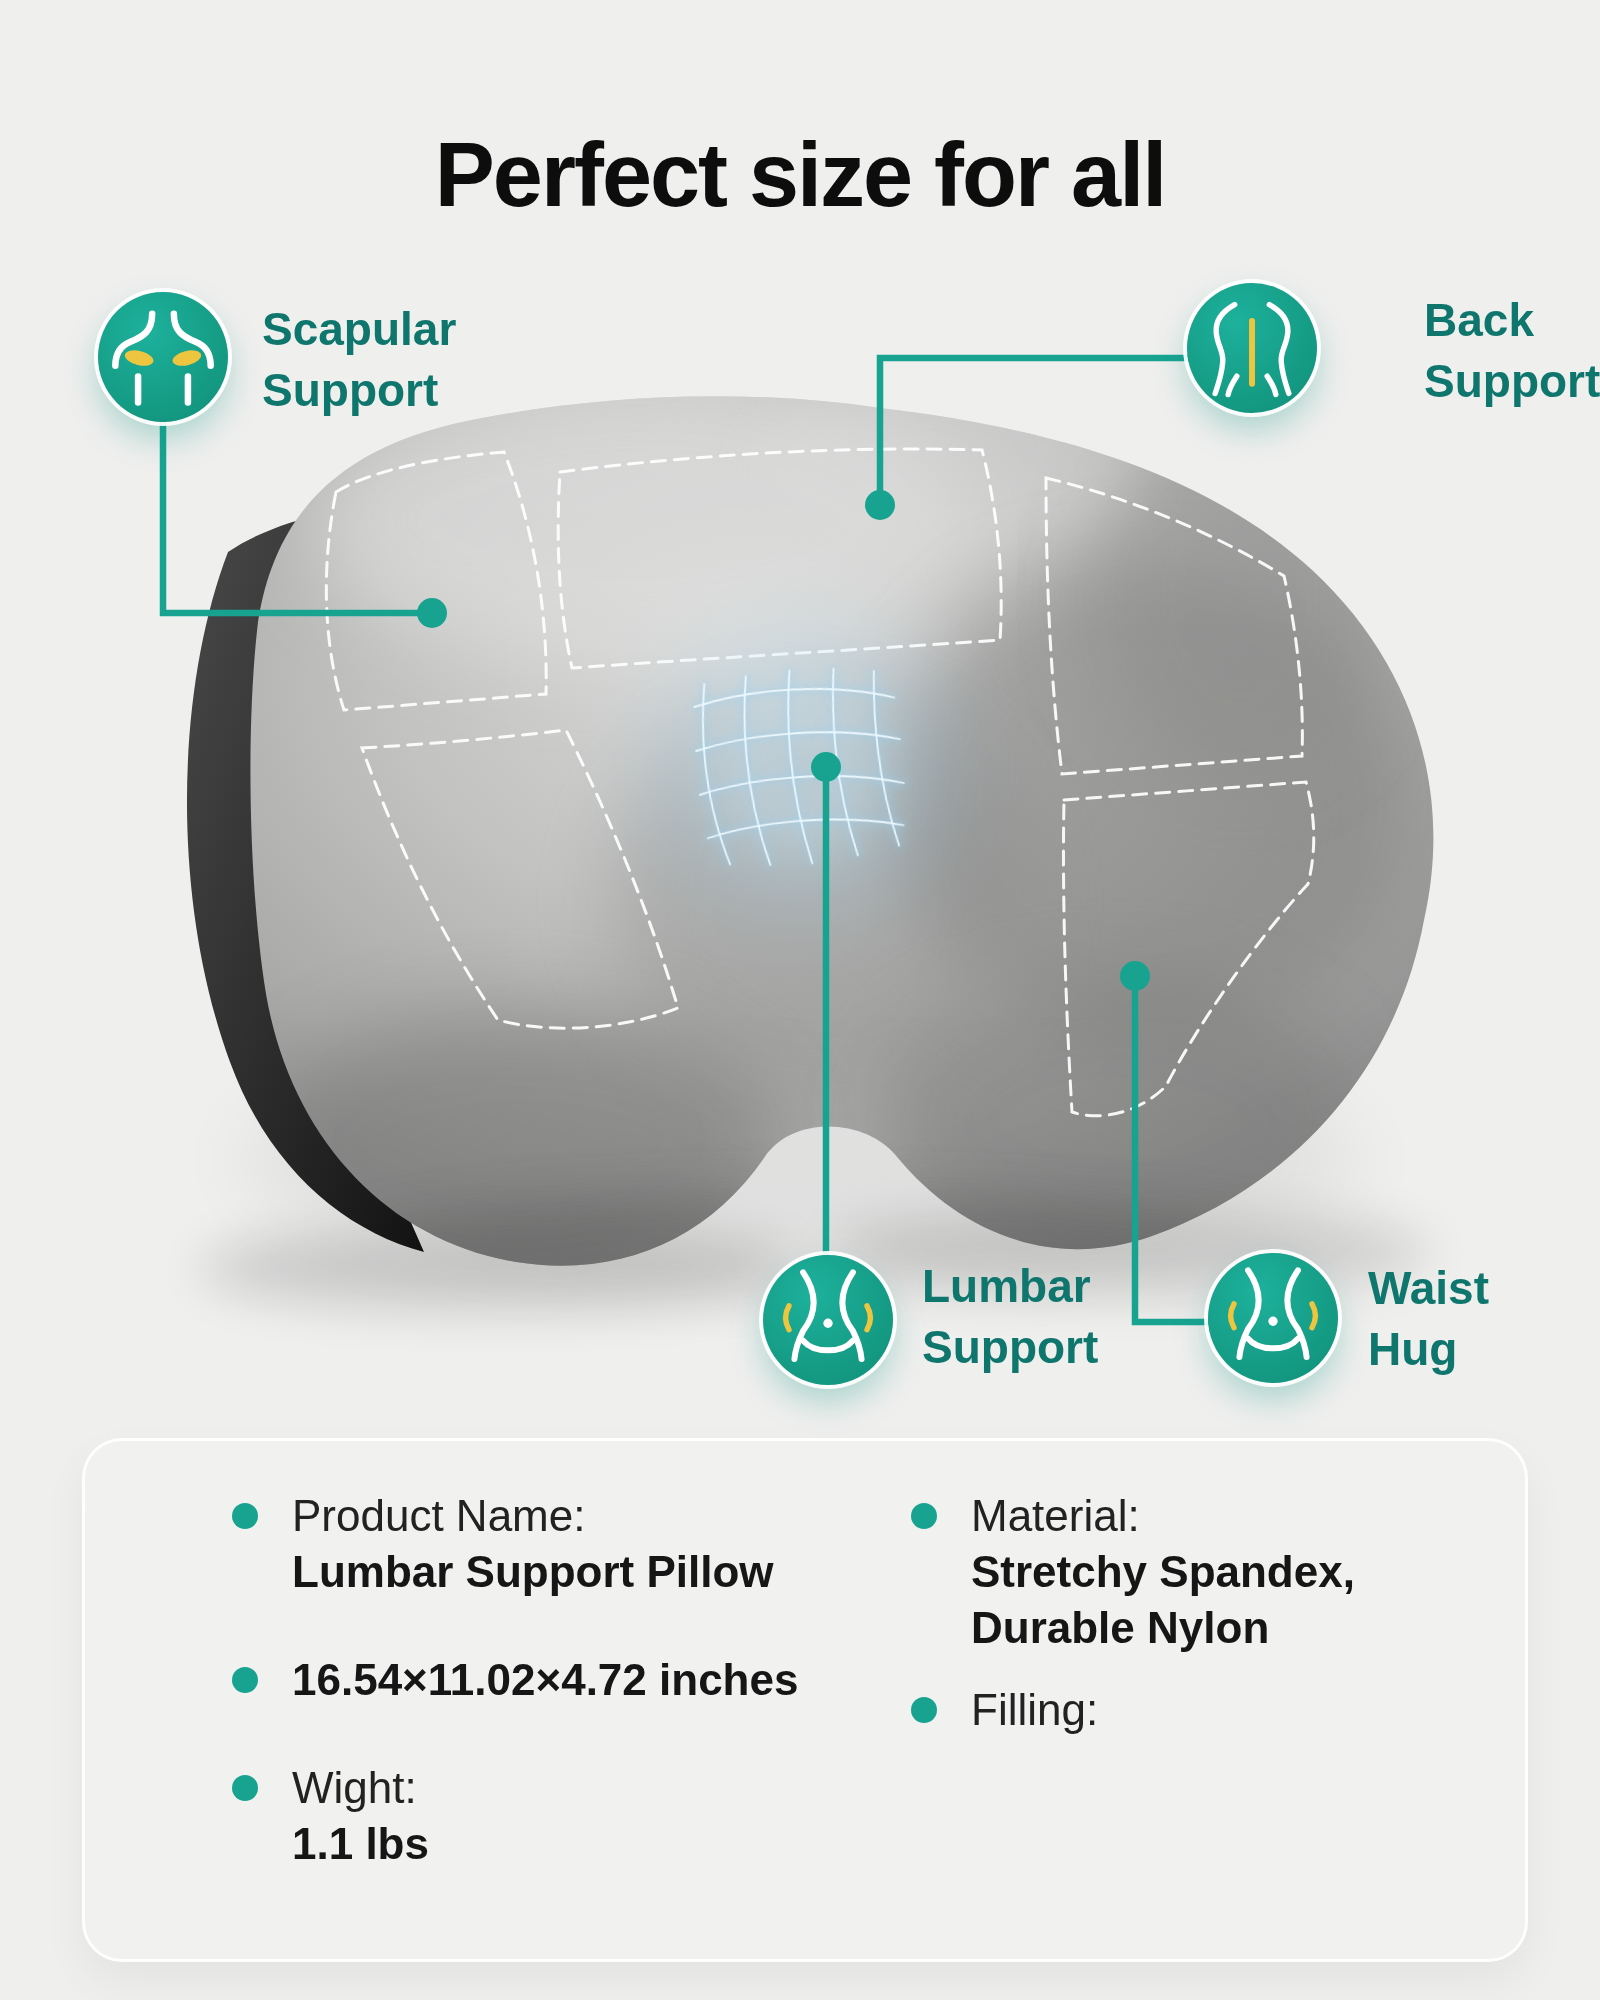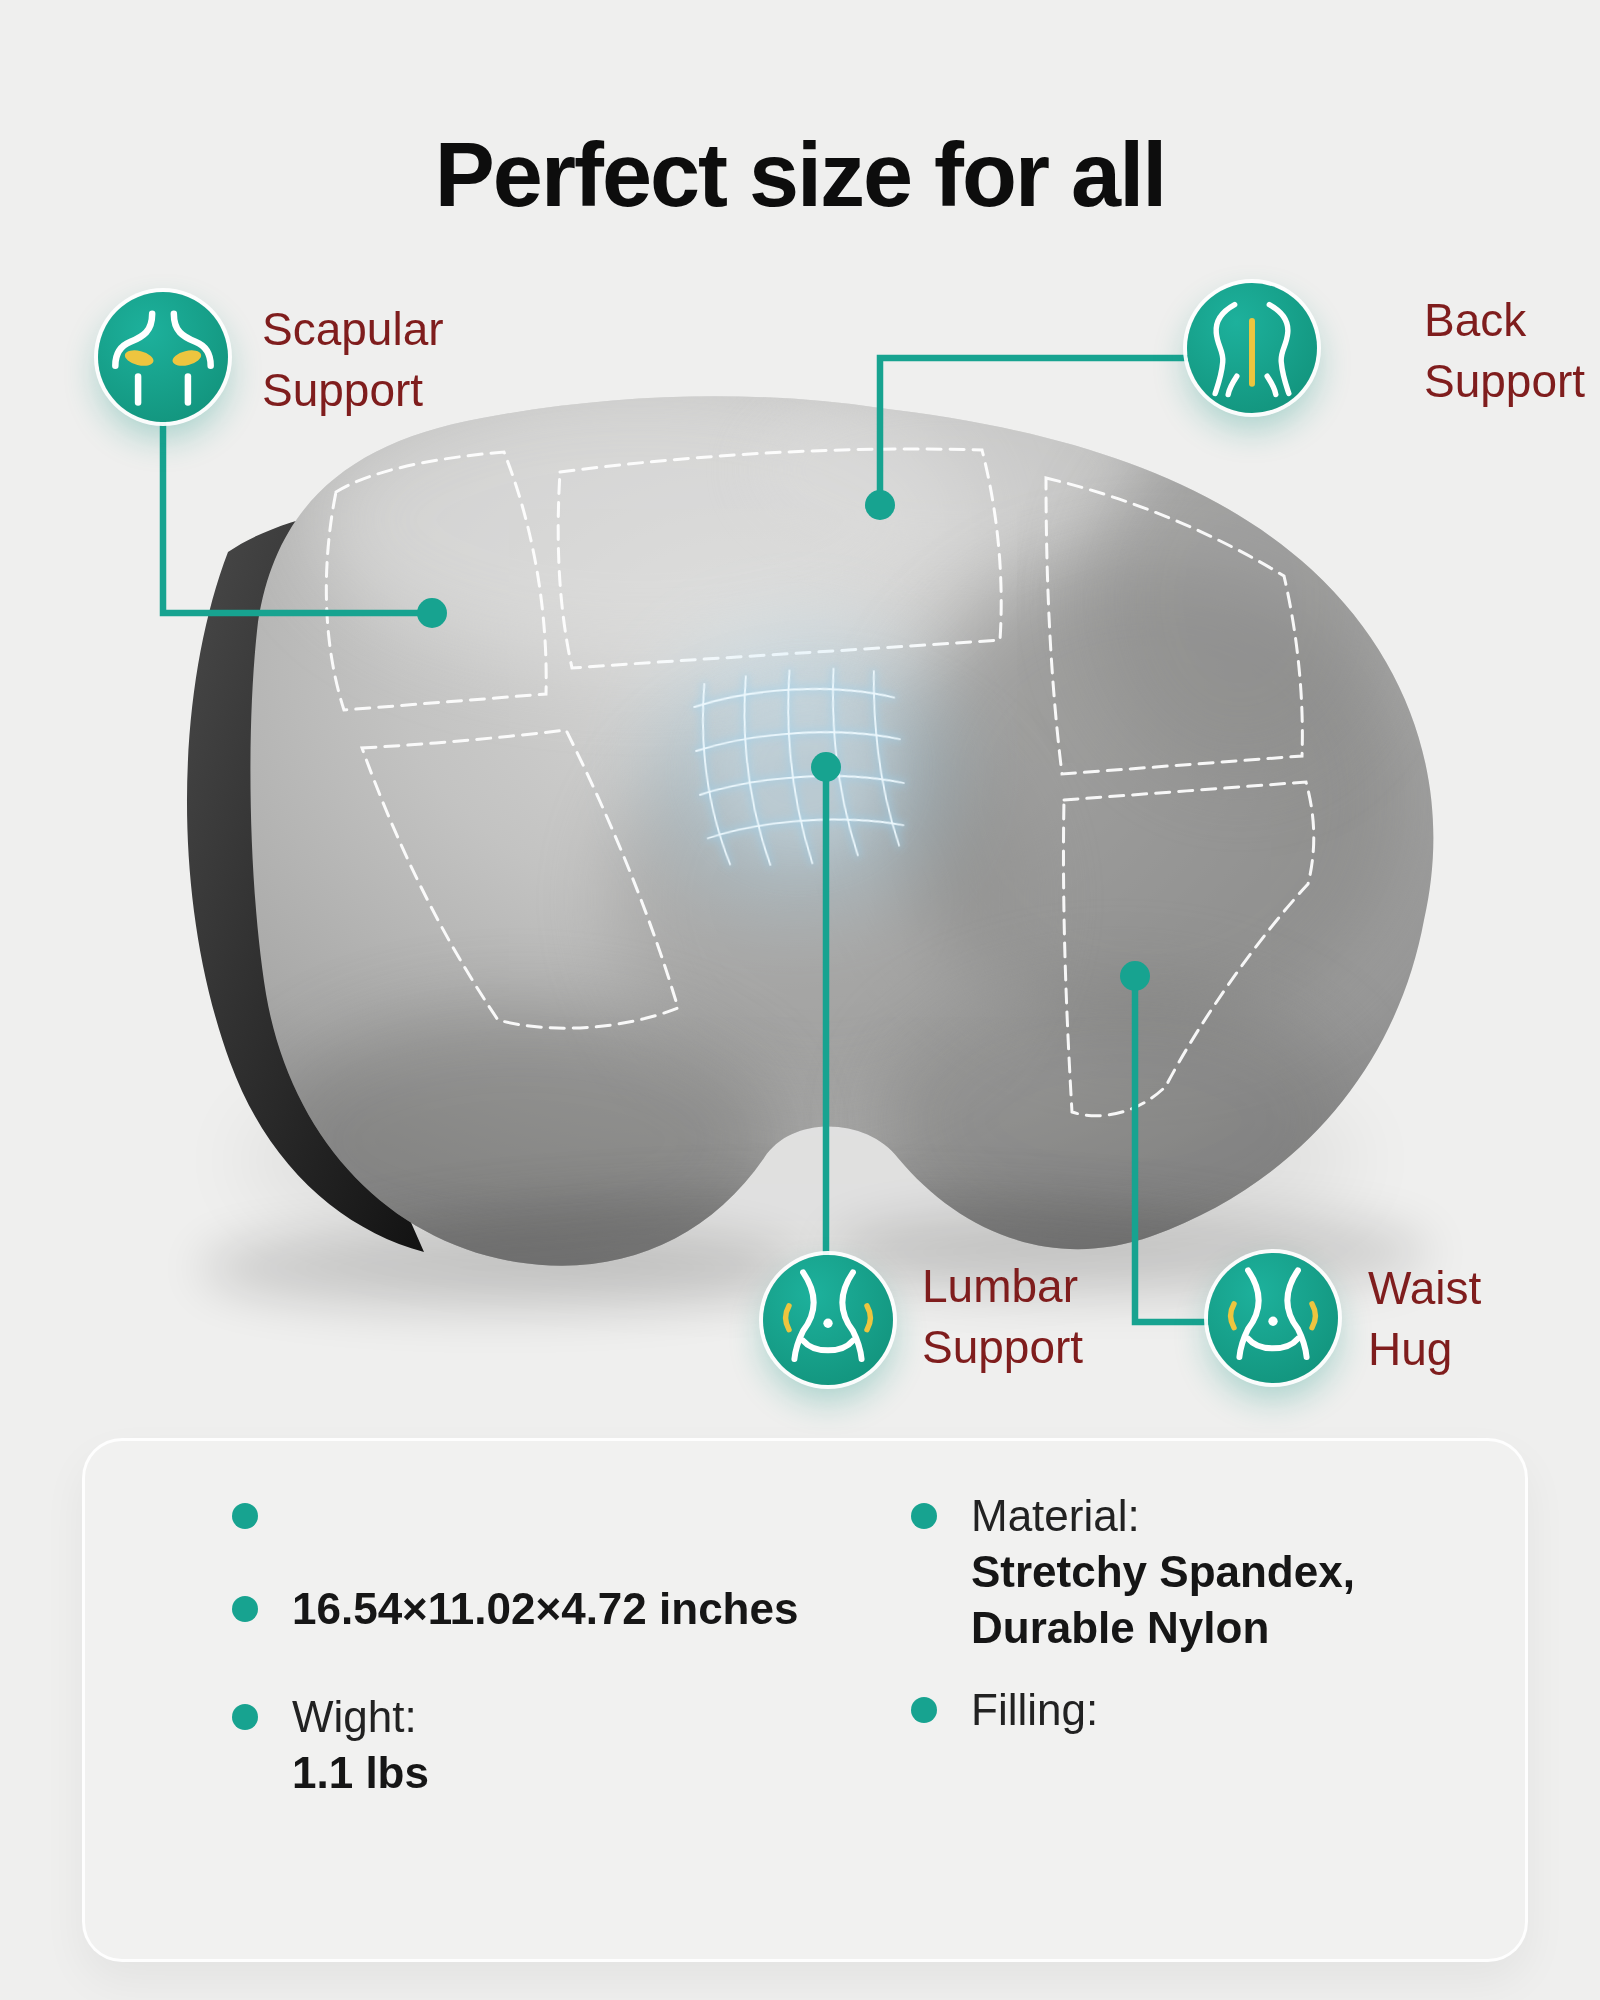--- a/index.html
+++ b/index.html
@@ -15,22 +15,22 @@
   .pillow-svg{position:absolute; left:0; top:0;}
 
   .callout-icon{
     position:absolute; width:130px; height:130px; border-radius:50%;
     background:radial-gradient(circle at 38% 30%, #1db19c, #13967f 78%);
     box-shadow:0 0 0 4px rgba(255,255,255,.92), 0 16px 34px rgba(20,150,130,.32);
   }
   .callout-icon svg{position:absolute;left:0;top:0;}
 
   .callout-label{
-    position:absolute; font-size:46px; line-height:61px; font-weight:400;
-    color:#7f1d1d; white-space:pre-line;
+    position:absolute; font-size:46px; line-height:61px; font-weight:700;
+    color:#0f766e; white-space:pre-line;
   }
 
   .spec-card{
     position:absolute; left:82px; top:1438px; width:1440px; height:518px;
     background:#f1f1f0; border:3px solid rgba(255,255,255,.9); border-radius:40px;
     box-shadow:0 20px 45px rgba(0,0,0,.05);
   }
 
   .spec-col{position:absolute; top:1488px; display:flex; flex-direction:column;}
   .spec-col.left{left:232px;}
@@ -215,20 +215,24 @@
     </svg>
   </div>
   <div class="callout-label" style="left:1368px;top:1258px;">Waist
 Hug</div>
 
   <div class="spec-card"></div>
 
   <div class="spec-col left">
     <div class="spec-item">
       <div class="bullet"></div>
+      <div class="spec-text">
+        <div class="spec-label">Product Name:</div>
+        <div class="spec-value">Lumbar Support Pillow</div>
+      </div>
     </div>
     <div class="spec-item">
       <div class="bullet"></div>
       <div class="spec-text">
         <div class="spec-value">16.54×11.02×4.72 inches</div>
       </div>
     </div>
     <div class="spec-item">
       <div class="bullet"></div>
       <div class="spec-text">

